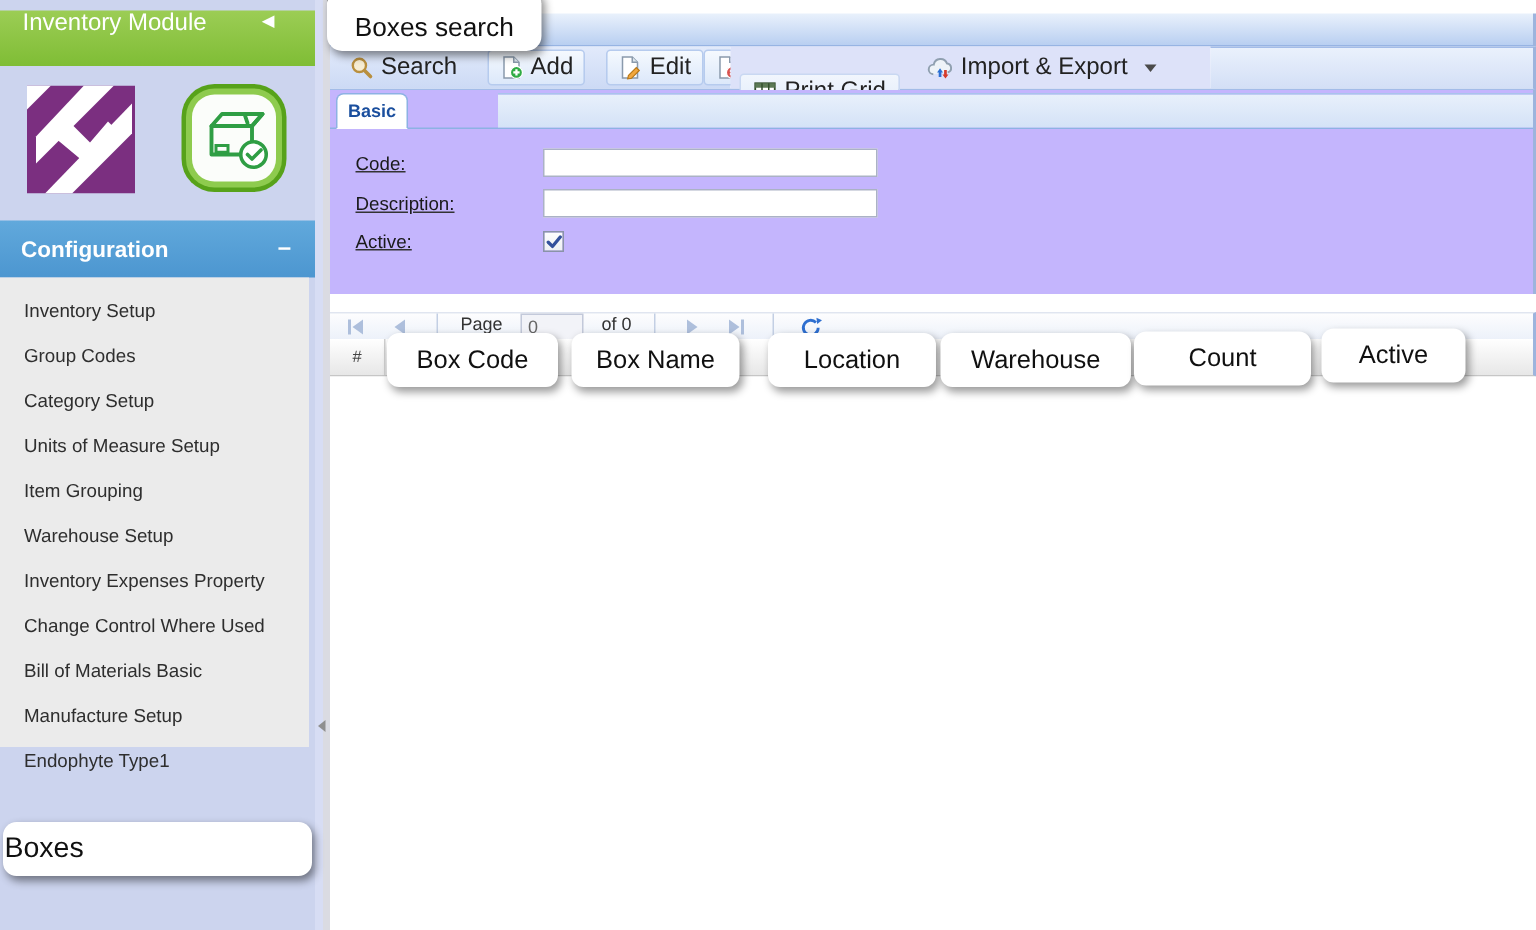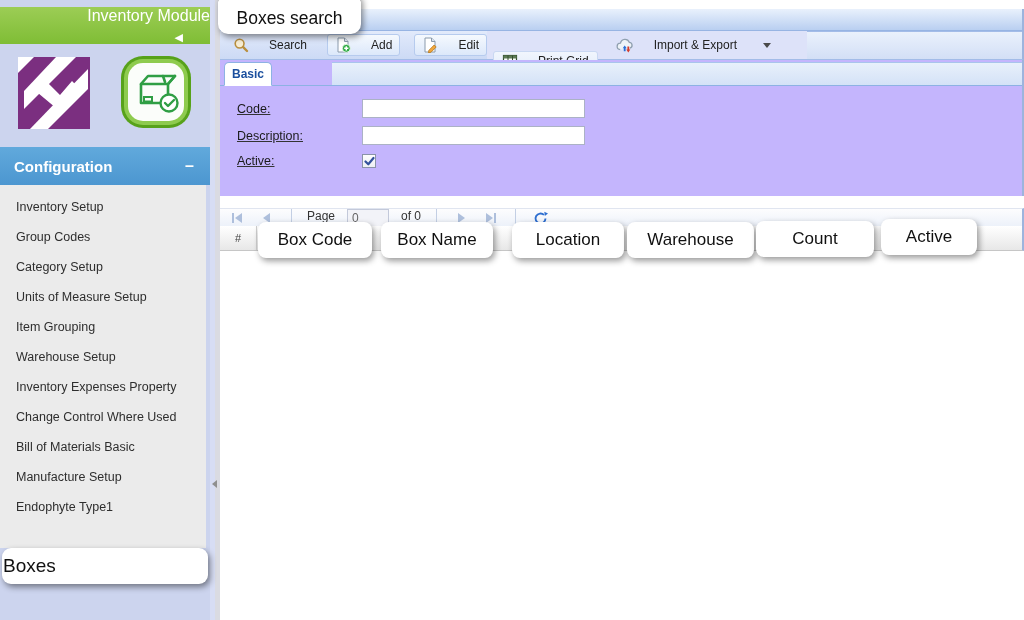--- a/index.html
+++ b/index.html
@@ -2,51 +2,51 @@
 <html><head>
 <meta charset="utf-8">
 <style>
   * { margin:0; padding:0; box-sizing:border-box; }
   body { font-family:"Liberation Sans", sans-serif; background:#fff; }
   #screen { position:relative; width:1024px; height:620px; overflow:hidden; background:#fff; font-size:12px; color:#333; }
 
   
   .sidebar { position:absolute; left:0; top:0; width:210px; height:620px; background:#ccd4ee; }
   .side-header { position:absolute; left:0; top:7px; width:210px; height:37px;
-    background:linear-gradient(#9ccd55,#7fbd35); color:#fff; display:flex; align-items:flex-end;flex-direction:column; }
+    background:linear-gradient(#9ccd55,#7fbd35); color:#fff; display:flex; align-items:flex-start; }
   .side-header .mtitle { font-size:16px; padding-left:15px; flex:1; }
   .side-header .collapse { font-size:11px; padding-right:27px; cursor:pointer; }
   .logo { position:absolute; }
   .logo.purple { left:18px; top:57px; width:72px; height:72px; }
   .logo.green  { left:119px; top:54px; width:74px; height:76px; }
   .config-header { position:absolute; left:0; top:147px; width:210px; height:38px;
     background:linear-gradient(#61a9dc,#4c96d0); color:#fff; font-weight:bold; font-size:15px;
     display:flex; align-items:center; cursor:pointer; }
   .config-header .ctitle { flex:1; padding-left:14px; }
   .config-header .minus { padding-right:16px; font-weight:bold; font-size:16px; }
-  .menu { position:absolute; left:0; top:185px; width:206px; height:363px; background:#ebebeb; padding-top:7px; }
+  .menu { position:absolute; left:0; top:185px; width:206px; height:313px; background:#ebebeb; padding-top:7px; }
   .mitem { height:30px; line-height:30px; padding-left:16px; font-size:12.5px; color:#2e2e2e; cursor:pointer; white-space:nowrap; }
 
   
   .splitter { position:absolute; left:210px; top:0; width:10px; height:620px;
     background:linear-gradient(to right,#d7ddf4 0,#d7ddf4 5px,#dadbe2 5px,#dadbe2 10px); cursor:col-resize; }
   .spl-arrow { position:absolute; left:2px; top:480px; width:0; height:0;
     border-top:4px solid transparent; border-bottom:4px solid transparent; border-right:5px solid #8f8f8f; }
 
   
   .main { position:absolute; left:220px; top:0; width:804px; height:620px; background:#fff; }
   .band { position:absolute; left:0; width:804px; }
   .band-top { top:0; height:9px; background:#fff; }
   .band-tabstrip { top:9px; height:22px; background:linear-gradient(#e9f1fc,#b9cff1);
     border-bottom:1px solid #97b4e3; border-right:2px solid #9db4dd; }
   .band-toolbar { top:31px; height:29px; display:flex; border-bottom:1px solid #a3bce8; border-right:2px solid #9db4dd; }
   .tseg1 { width:267px; height:100%; background:linear-gradient(#e2eafb,#ccdaf5); display:flex; align-items:center; padding-left:7px; }
   .tseg2 { width:320px; height:100%; background:#dde2f9; display:flex; align-items:center; padding-left:6px; }
   .tseg3 { flex:1; height:100%; background:linear-gradient(#eaf1fc,#d3dff6); border-top:1px solid #a3bce8; }
-  .tbtn { display:flex; align-items:center; gap:20px; font-size:12px; color:#222; padding:3px 6px; cursor:pointer; white-space:nowrap; }
+  .tbtn { display:flex; align-items:center; gap:5px; font-size:16px; color:#222; padding:3px 6px; cursor:pointer; white-space:nowrap; }
   .tbtn.framed { border:1px solid #b6cbee; border-radius:3px; background:linear-gradient(#f5f9fe,#dce8fa); padding:2px 7px; }
   .tbtn.lighter { border:1px solid #c9d8f2; border-radius:3px; background:linear-gradient(#f1f6fd,#e2ebfa); padding:2px 8px;margin-top:32px; }
   .tsep { width:1px; height:17px; background:#aec3e8; margin:0 7px; }
   .caret { width:0; height:0; border-left:4px solid transparent; border-right:4px solid transparent; border-top:5px solid #4a4a4a; margin-left:6px; }
 
   .band-form { top:60px; height:136px; background:#c4b5fd; border-right:2px solid #9db4dd; }
   .tabrow { position:relative; height:26px; border-bottom:1px solid #8db2e3; }
   .tabrow-band { position:absolute; left:112px; right:0; top:2px; bottom:0;
     background:linear-gradient(#e8f0fb,#d4e2f7); border-top:1px solid #a9c4ec; }
   .tab-basic { position:absolute; left:4px; top:2px; bottom:-1px; width:48px; background:#fff;

